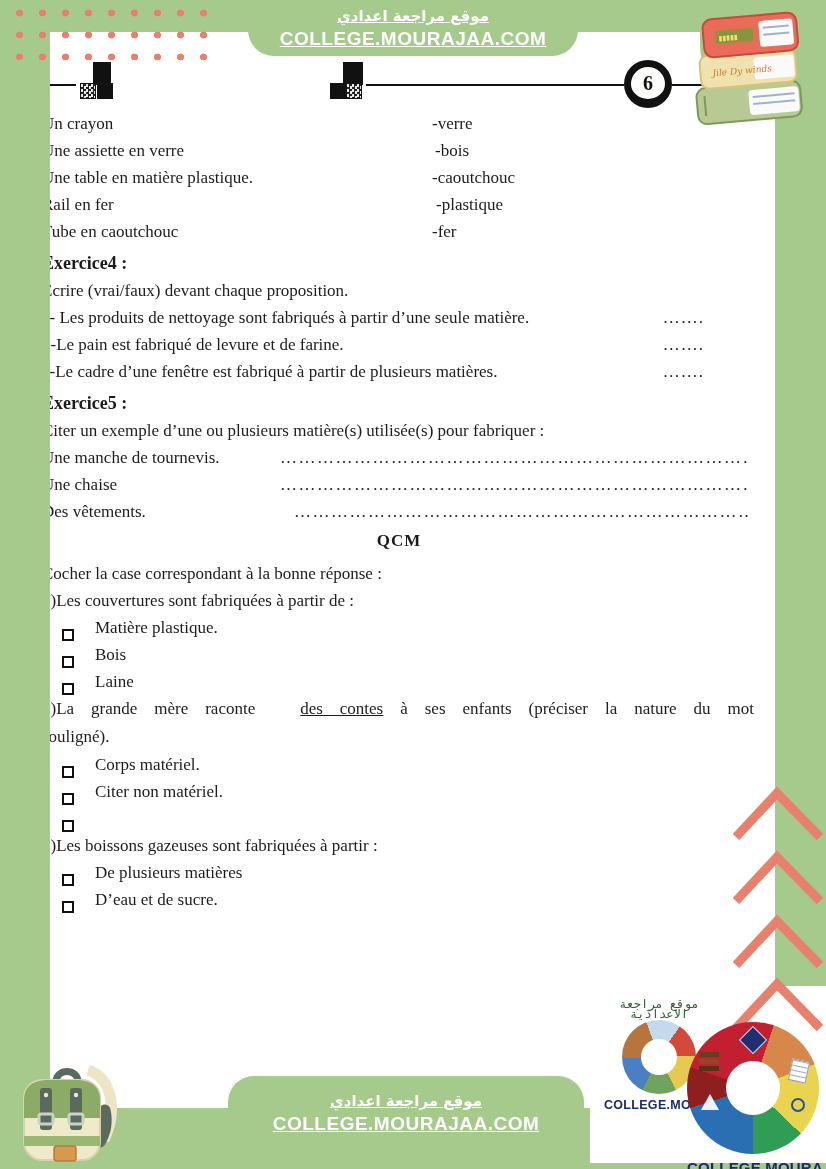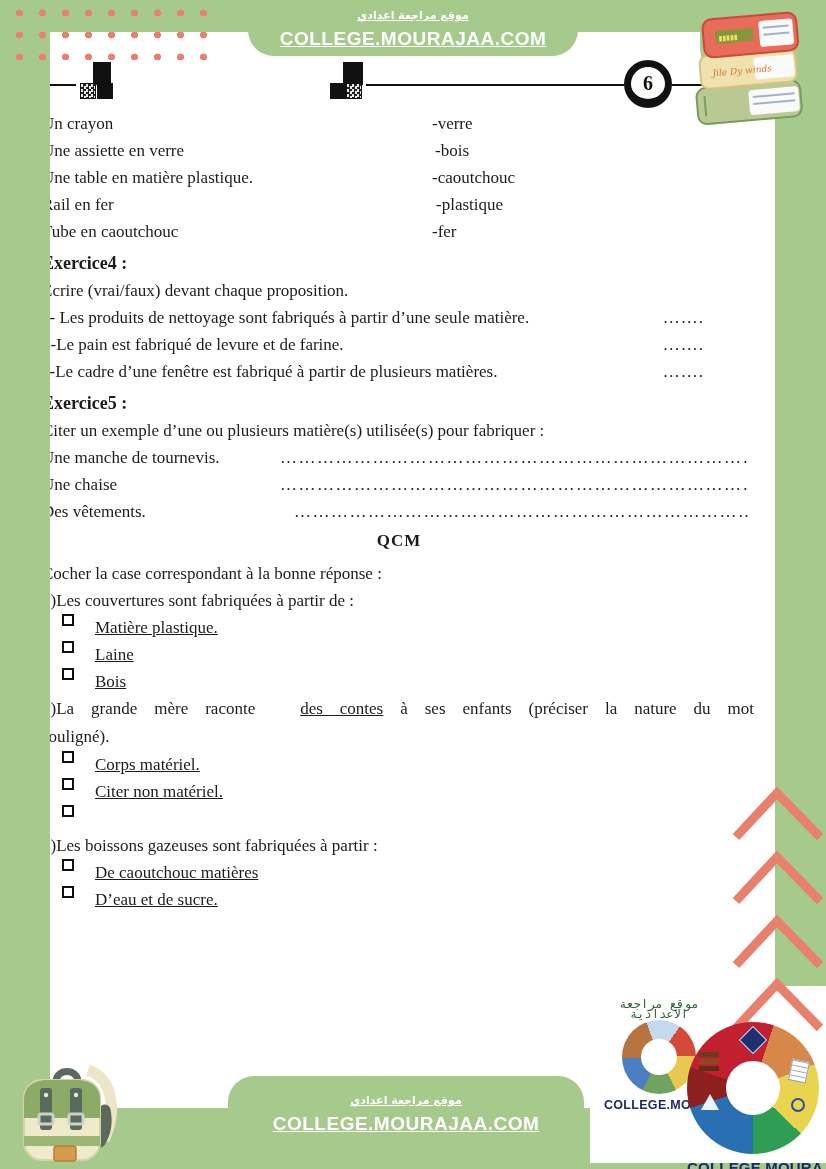--- a/index.html
+++ b/index.html
@@ -13,21 +13,21 @@
   .strip-right { position:absolute; left:775px; top:0; width:51px; height:1169px; background:#a6c98c; z-index:2; }
   .band-bottom { position:absolute; left:0; top:1108px; width:826px; height:61px; background:#a6c98c; z-index:2; }
   .corner-tr   { position:absolute; left:700px; top:0; width:126px; height:100px; background:#a6c98c;
                  border-bottom-left-radius:55px; z-index:2; }
 
   
   .banner-top { position:absolute; left:248px; top:0; width:330px; height:56px; background:#a6c98c;
                 border-radius:0 0 26px 26px; z-index:3; text-align:center; }
   .banner-bottom { position:absolute; left:228px; top:1076px; width:356px; height:93px; background:#a6c98c;
                 border-radius:26px 26px 0 0; z-index:3; text-align:center; padding-top:14px; }
-  .banner-ar   { font-family:"DejaVu Sans", sans-serif; font-weight:bold; font-size:11px; color:#ffffff;
+  .banner-ar   { font-family:"DejaVu Sans", sans-serif; font-weight:bold; font-size:15px; color:#ffffff;
                  text-decoration:underline; line-height:22px; direction:rtl; }
   .banner-site { font-family:"Liberation Sans", sans-serif; font-weight:bold; font-size:19px; color:#ffffff;
                  text-decoration:underline; letter-spacing:.5px; line-height:24px; }
 
   
   .dots-grid { position:absolute; left:0; top:0; width:208px; height:60px; z-index:5;
                background-image:radial-gradient(#ea7f70 3.3px, rgba(0,0,0,0) 3.9px);
                background-size:23px 22px; background-position:8px 2px; }
 
   
@@ -52,21 +52,21 @@
   .match-row { display:flex; height:27px; line-height:27px; }
   .match-item { width:390px; }
   .ex-title { font-weight:bold; font-size:18px; height:27px; line-height:27px; margin-top:5px; }
   .line27 { height:27px; line-height:27px; }
   .vf-row { display:flex; justify-content:space-between; width:662px; height:27px; line-height:27px; }
   .vf-dots { letter-spacing:1px; }
   .fill-row { display:flex; height:27px; line-height:27px; width:706px; }
   .fill-label { width:238px; flex:none; }
   .fill-dots { flex:1; overflow:hidden; white-space:nowrap; letter-spacing:1.5px; }
   .qcm-title { text-align:center; font-weight:bold; font-size:17px; height:32px; line-height:32px; letter-spacing:1px; }
-  .opt-row { display:flex; align-items:flex-start; height:27px;text-decoration:underline; }
+  .opt-row { display:flex; align-items:flex-end; height:27px; }
   .opt-box { width:12px; height:12px; border:2px solid #111; margin-left:20px; flex:none; }
   .opt-label { margin-left:21px; line-height:27px; }
   .q2-para { width:712px; text-align:justify; word-spacing:7px; line-height:28px; }
   .q2-para .u { text-decoration:underline;margin-left:28px; }
 
   
   .chevrons { position:absolute; left:728px; top:760px; z-index:5; }
 
   
   .logo-box { position:absolute; left:590px; top:986px; width:236px; height:177px; background:#ffffff; z-index:4; }
@@ -206,44 +206,44 @@
   <div class="qcm-title">QCM</div>
   <div class="line27" style="margin-top:3px">Cocher la case correspondant à la bonne réponse :</div>
 
   <div class="line27">1)Les couvertures sont fabriquées à partir de :</div>
   <div class="opt-row">
     <span class="opt-box"></span>
     <span class="opt-label">Matière plastique.</span>
   </div>
   <div class="opt-row">
     <span class="opt-box"></span>
+    <span class="opt-label">Bois</span>
+  </div>
+  <div class="opt-row">
+    <span class="opt-box"></span>
     <span class="opt-label">Laine</span>
-  </div>
-  <div class="opt-row">
-    <span class="opt-box"></span>
-    <span class="opt-label">Bois</span>
   </div>
 
   <div class="q2-para"><span>2)La grande mère raconte </span><span class="u">des contes</span><span> à ses enfants (préciser la nature du mot souligné).</span></div>
   <div class="opt-row" style="margin-top:0">
     <span class="opt-box"></span>
     <span class="opt-label">Corps matériel.</span>
   </div>
   <div class="opt-row">
     <span class="opt-box"></span>
     <span class="opt-label">Citer non matériel.</span>
   </div>
   <div class="opt-row">
     <span class="opt-box"></span>
   </div>
 
   <div class="line27">3)Les boissons gazeuses sont fabriquées à partir :</div>
   <div class="opt-row">
     <span class="opt-box"></span>
-    <span class="opt-label">De caoutchouc matières</span>
+    <span class="opt-label">De plusieurs matières</span>
   </div>
   <div class="opt-row">
     <span class="opt-box"></span>
     <span class="opt-label">D’eau et de sucre.</span>
   </div>
 </div>
 
 <div class="logo-box">
   <div class="small-logo">
     <div class="arc">موقع مراجعة الاعدادية</div>

